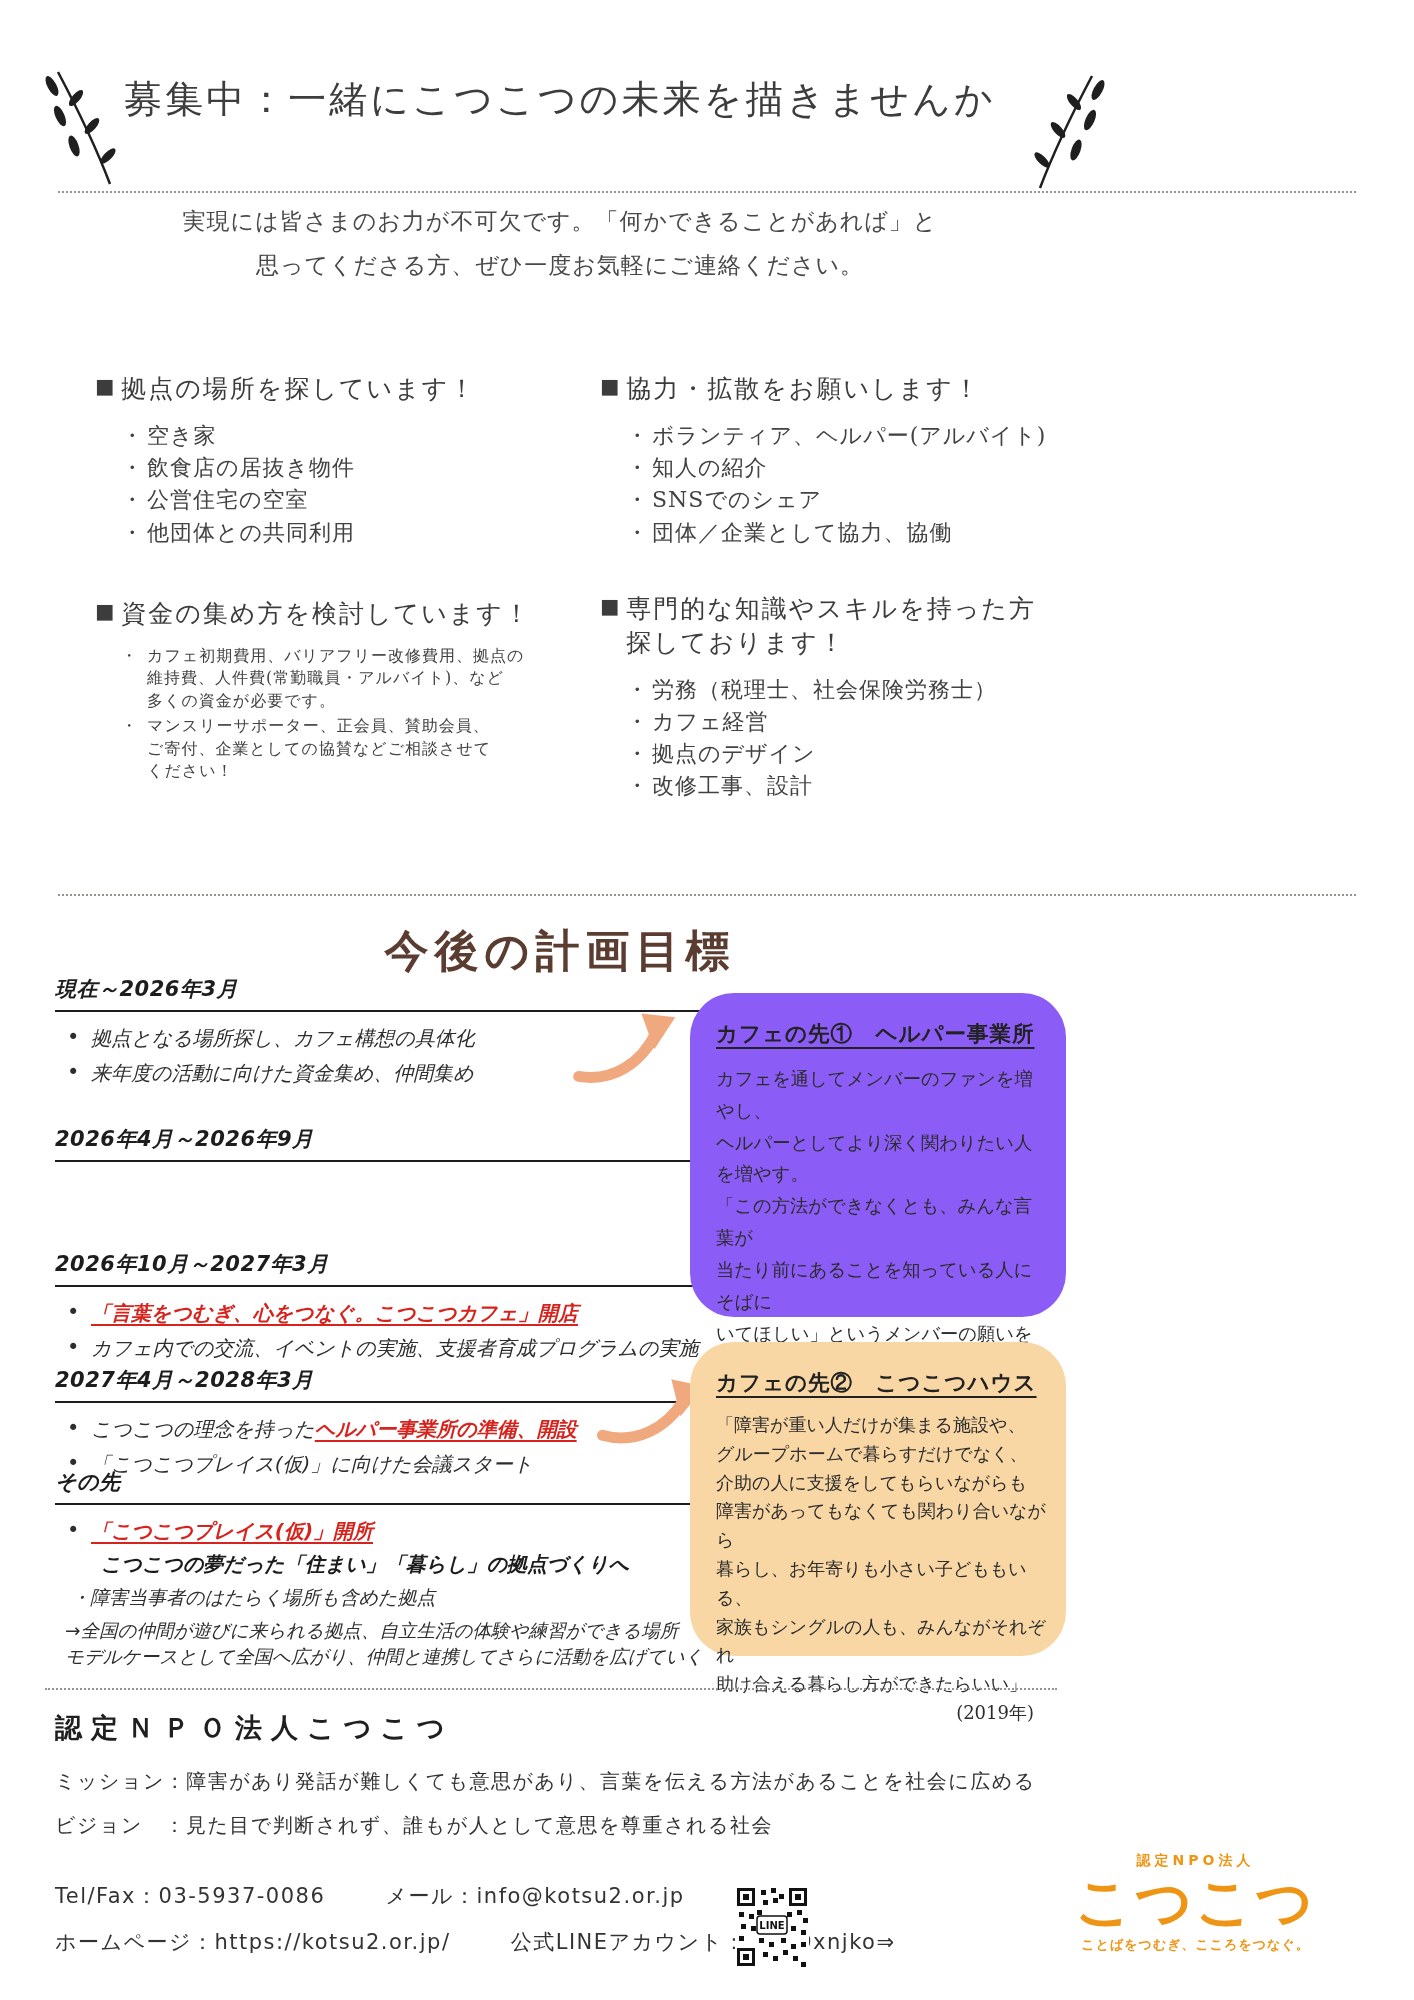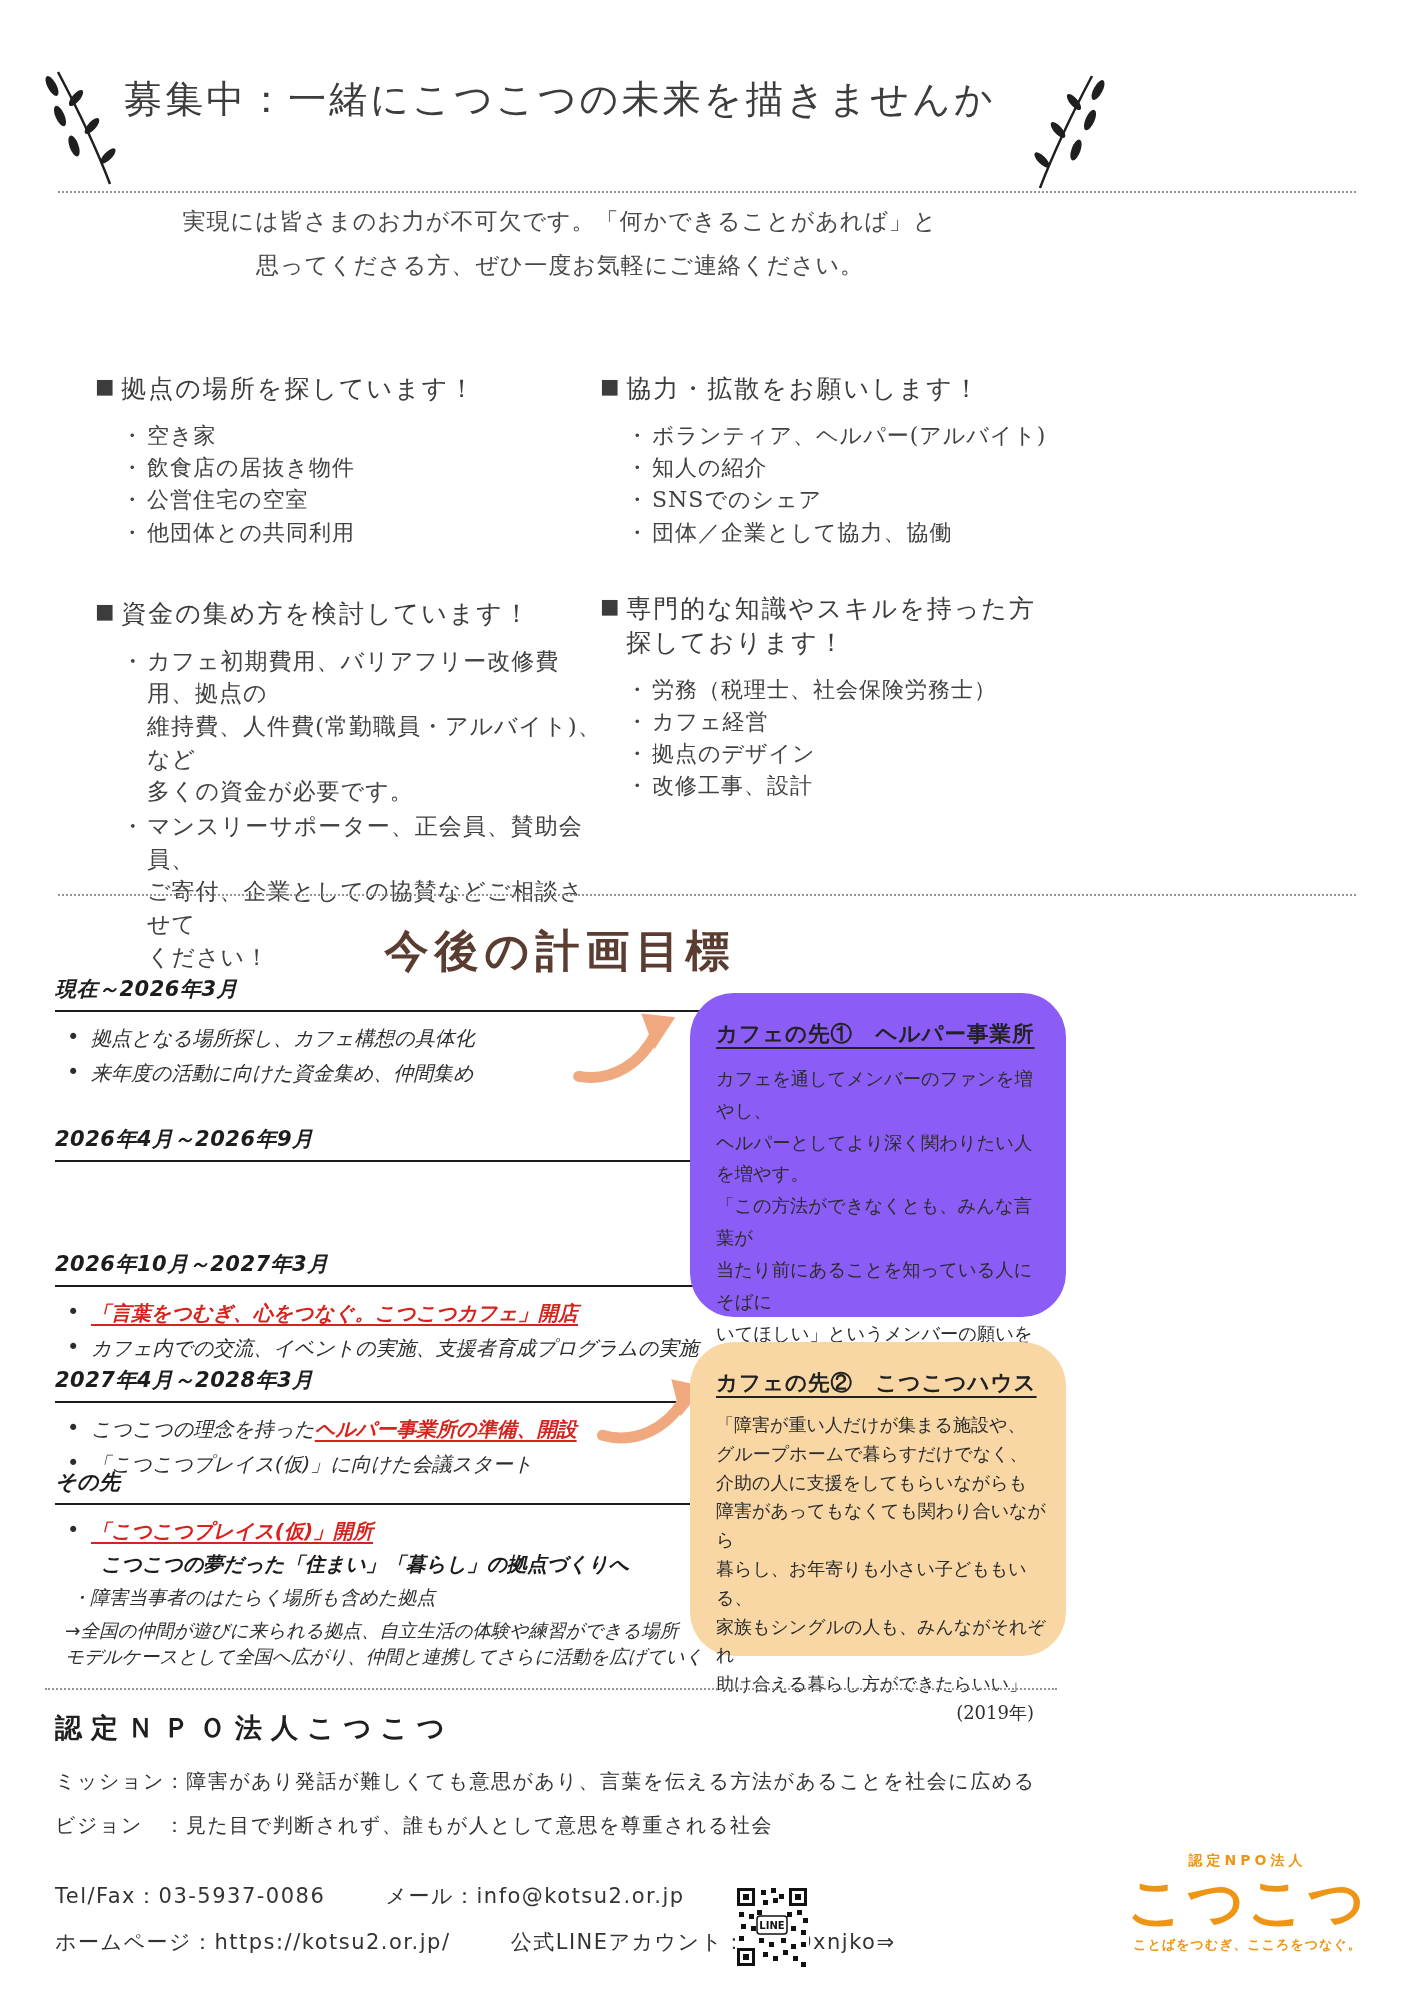--- a/index.html
+++ b/index.html
@@ -34,21 +34,21 @@
   .sec-h {
     position:relative; padding-left:1.05em; font-size:25px; color:#3c3c3c;
     letter-spacing:2px; white-space:pre-line; line-height:1.35;
   }
   .sec-h::before { content:"■"; position:absolute; left:0; top:1px; font-size:0.82em; }
   .sec-list { margin-top:14px; margin-left:26px; list-style:none; }
   .sec-list li {
     position:relative; padding-left:26px; font-size:22px; line-height:1.47;
     color:#424242; letter-spacing:1px; white-space:pre-line;
   }
-  .sec-list.tight li { font-size:23px; line-height:1.42; margin-bottom:2px; }
+  .sec-list.tight li { font-size:16px; line-height:1.42; margin-bottom:2px; }
   .sec-list li::before { content:"・"; position:absolute; left:0; top:0; }
   .sec1 { left:95px;  top:372px; width:490px; }
   .sec2 { left:95px;  top:597px; width:510px; }
   .sec3 { left:600px; top:372px; width:520px; }
   .sec4 { left:600px; top:592px; width:540px; }
 
   
   .plan-heading {
     position:absolute; left:55px; top:922px; width:1010px; text-align:center;
     font-size:44px; font-weight:bold; letter-spacing:6px; color:#5a3c31;
@@ -99,21 +99,21 @@
   .org-name {
     position:absolute; left:55px; top:1710px; font-size:27px; font-weight:bold;
     letter-spacing:9px; color:#1f1f1f;
   }
   .f-line { position:absolute; left:55px; font-size:20px; color:#333; letter-spacing:1.5px; }
   .f-mission { top:1768px; } .f-vision { top:1812px; }
   .f-contact1 { top:1882px; font-size:21px; } .f-contact2 { top:1928px; font-size:21px; }
   .f-gap { display:inline-block; width:52px; }
 
   .qr { position:absolute; left:735px; top:1886px; }
-  .logo { position:absolute; left:1125px; top:1852px; width:245px; text-align:center; color:#ef9516; }
+  .logo { position:absolute; left:1073px; top:1852px; width:245px; text-align:center; color:#ef9516; }
   .logo-top { font-size:14px; font-weight:bold; letter-spacing:4px; }
   .logo-name { font-size:56px; font-weight:bold; letter-spacing:3px; line-height:1.15; }
   .logo-tag { font-size:13px; font-weight:bold; letter-spacing:1px; margin-top:2px; }
 </style>
 </head>
 <body>
 
 <div class="page">
 
   <div class="branch left">

